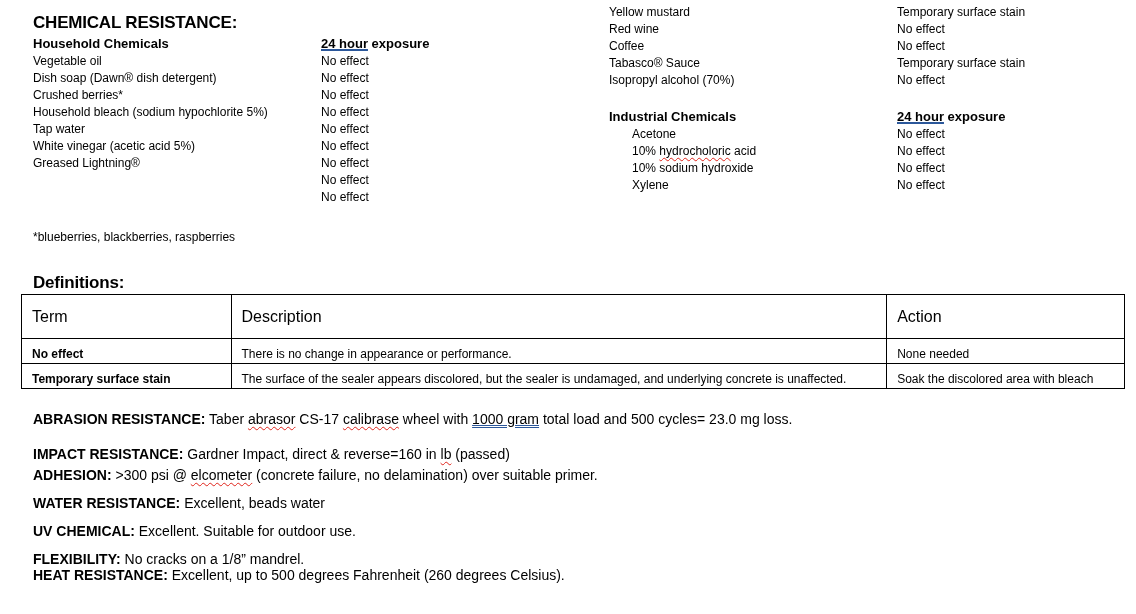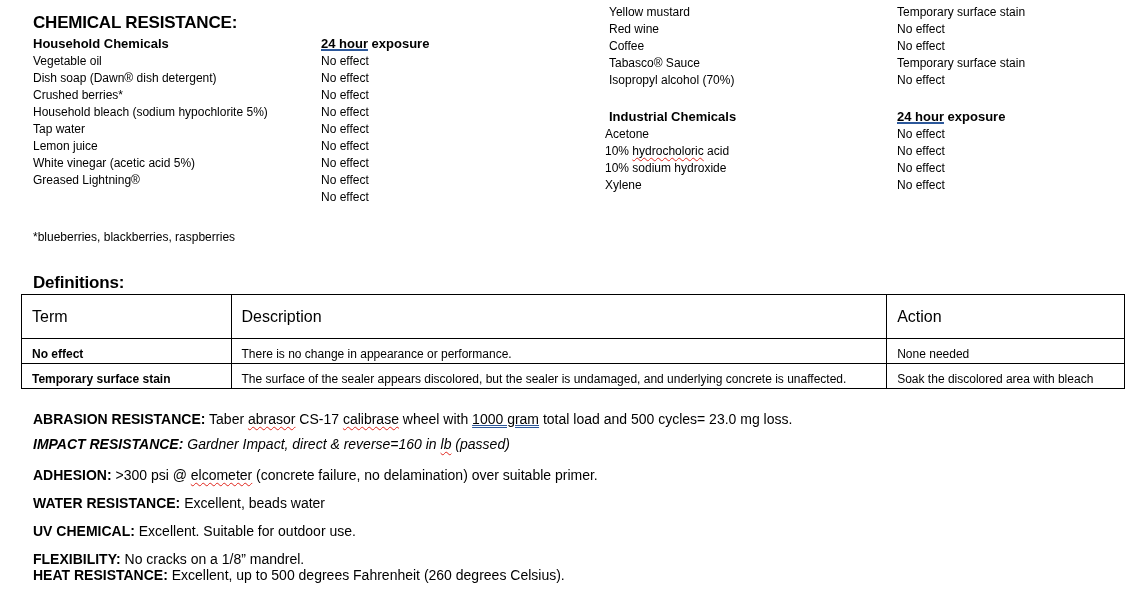--- a/index.html
+++ b/index.html
@@ -39,21 +39,20 @@
 <div class="abs h1" style="left:33px; top:13px;">CHEMICAL RESISTANCE:</div>
 <div class="abs h2" style="left:33px; top:36px;">Household Chemicals</div>
 <div class="abs h2" style="left:321px; top:36px;"><span class="blue-ul">24 hour</span><span> exposure</span></div>
 
 <div class="list" style="left:33px; top:53px;">
   <div class="row">Vegetable oil</div>
   <div class="row">Dish soap (Dawn® dish detergent)</div>
   <div class="row">Crushed berries*</div>
   <div class="row">Household bleach (sodium hypochlorite 5%)</div>
   <div class="row">Tap water</div>
-  <div class="row">Lemon juice</div>
   <div class="row">White vinegar (acetic acid 5%)</div>
   <div class="row">Greased Lightning®</div>
 </div>
 <div class="list" style="left:321px; top:53px;">
   <div class="row">No effect</div>
   <div class="row">No effect</div>
   <div class="row">No effect</div>
   <div class="row">No effect</div>
   <div class="row">No effect</div>
   <div class="row">No effect</div>
@@ -75,21 +74,21 @@
   <div class="row">Temporary surface stain</div>
   <div class="row">No effect</div>
   <div class="row">No effect</div>
   <div class="row">Temporary surface stain</div>
   <div class="row">No effect</div>
 </div>
 
 <div class="abs h2" style="left:609px; top:109px;">Industrial Chemicals</div>
 <div class="abs h2" style="left:897px; top:109px;"><span class="blue-ul">24 hour</span><span> exposure</span></div>
 
-<div class="list" style="left:605px; top:126px;">
+<div class="list" style="left:632px; top:126px;">
   <div class="row">Acetone</div>
   <div class="row"><span>10% </span><span class="spell">hydrocholoric</span><span> acid</span></div>
   <div class="row">10% sodium hydroxide</div>
   <div class="row">Xylene</div>
 </div>
 <div class="list" style="left:897px; top:126px;">
   <div class="row">No effect</div>
   <div class="row">No effect</div>
   <div class="row">No effect</div>
   <div class="row">No effect</div>
@@ -116,21 +115,21 @@
   <tr>
     <td class="termcell">Temporary surface stain</td>
     <td>The surface of the sealer appears discolored, but the sealer is undamaged, and underlying concrete is unaffected.</td>
     <td>Soak the discolored area with bleach</td>
   </tr>
 </tbody>
   </table>
 
 <div class="prop" style="top:411px;"><b>ABRASION RESISTANCE:</b><span> Taber </span><span class="spell">abrasor</span><span> CS-17 </span><span class="spell">calibrase</span><span> wheel with </span><span class="dbl">1000 gram</span><span> total load and 500 cycles= 23.0 mg loss.</span></div>
 
-<div class="prop" style="top:436px;font-style:italic;"><b>IMPACT RESISTANCE:</b><span> Gardner Impact, direct &amp; reverse=160 in </span><span class="spell">lb</span><span> (passed)</span></div>
+<div class="prop" style="top:446px;"><b>IMPACT RESISTANCE:</b><span> Gardner Impact, direct &amp; reverse=160 in </span><span class="spell">lb</span><span> (passed)</span></div>
 
 <div class="prop" style="top:467px;"><b>ADHESION:</b><span> &gt;300 psi @ </span><span class="spell">elcometer</span><span> (concrete failure, no delamination) over suitable primer.</span></div>
 
 <div class="prop" style="top:495px;"><b>WATER RESISTANCE:</b><span> Excellent, beads water</span></div>
 
 <div class="prop" style="top:523px;"><b>UV CHEMICAL:</b><span> Excellent. Suitable for outdoor use.</span></div>
 
 <div class="prop" style="top:551px;"><b>FLEXIBILITY:</b><span> No cracks on a 1/8” mandrel.</span></div>
 
 <div class="prop" style="top:567px;"><b>HEAT RESISTANCE:</b><span> Excellent, up to 500 degrees Fahrenheit (260 degrees Celsius).</span></div>

